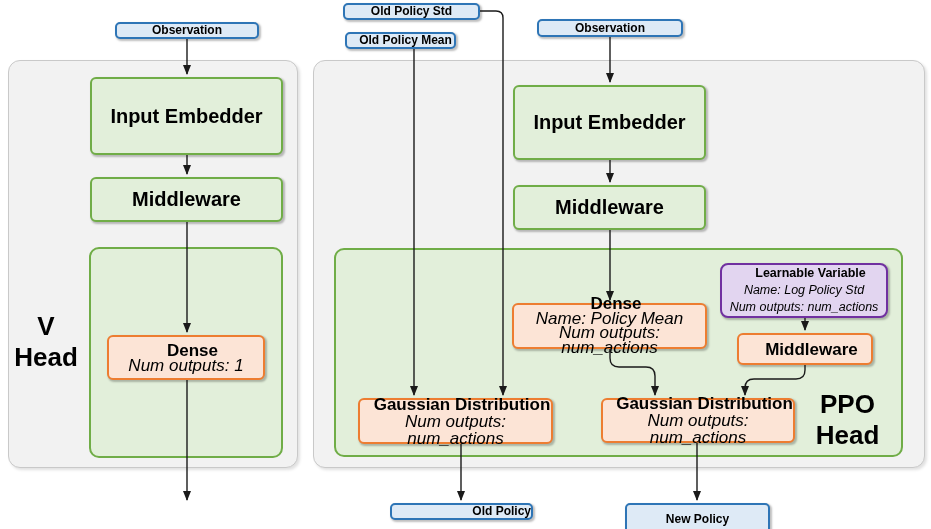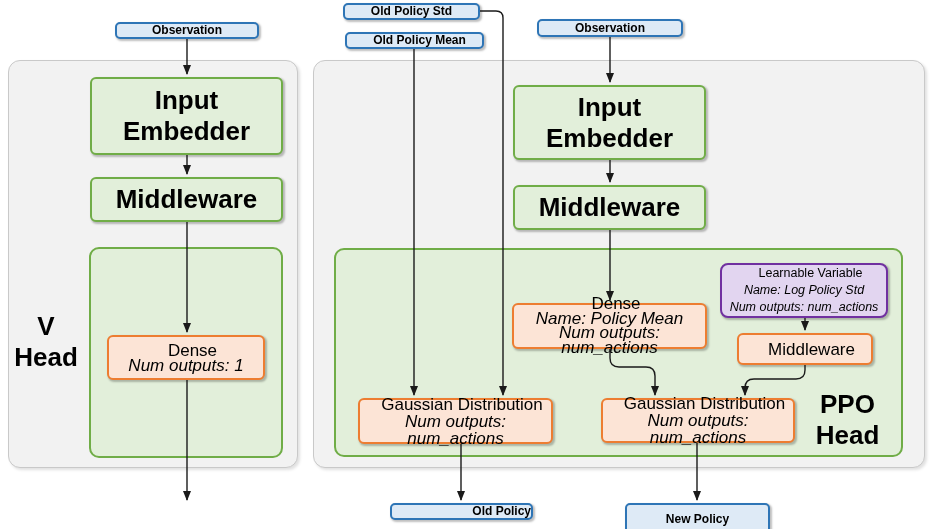--- a/index.html
+++ b/index.html
@@ -20,31 +20,31 @@
     position:absolute;box-sizing:border-box;display:flex;flex-direction:column;
     align-items:center;justify-content:center;text-align:center;
     box-shadow:1.5px 1.5px 2px rgba(0,0,0,0.25);
   }
   .blue{
     background:var(--blue-fill);border:2px solid var(--blue-border);
     border-radius:5px;font-weight:bold;font-size:12px;line-height:13px;
   }
   .green{
     background:var(--green-fill);border:2px solid var(--green-border);
-    border-radius:6px;font-weight:bold;font-size:26px;
+    border-radius:6px;font-weight:bold;font-size:20px;
   }
   .orange{
     background:var(--orange-fill);border:2px solid var(--orange-border);
     border-radius:6px;font-size:17px;line-height:15px;
   }
   .purple{
     background:var(--purple-fill);border:2.5px solid var(--purple-border);
     border-radius:8px;font-size:12.5px;line-height:17px;
   }
-  .box .t{font-weight:normal;padding-left:13px;}
+  .box .t{font-weight:bold;padding-left:13px;}
   .box .s{font-weight:normal;font-style:italic;}
   .head-label{
     position:absolute;text-align:center;font-weight:bold;font-size:26px;line-height:31px;
   }
   svg.overlay{position:absolute;left:0;top:0;pointer-events:none;}
   svg.overlay path{fill:none;stroke:#1a1a1a;stroke-width:1.4px;}
 </style>
 </head>
 <body>
 
@@ -81,21 +81,21 @@
 
   <div class="head-label" style="left:800px;top:389px;width:95px;">
     <div>PPO</div>
     <div>Head</div>
   </div>
 
   <div class="box blue" style="left:343px;top:3px;width:137px;height:17px;">
     <div>Old Policy Std</div>
   </div>
 
-  <div class="box blue" style="left:345px;top:32px;width:139px;height:17px;padding-left:10px;">
+  <div class="box blue" style="left:345px;top:32px;width:111px;height:17px;padding-left:10px;">
     <div>Old Policy Mean</div>
   </div>
 
   <div class="box blue" style="left:537px;top:19px;width:146px;height:18px;">
     <div>Observation</div>
   </div>
 
   <div class="box green" style="left:513px;top:85px;width:193px;height:75px;">
     <div>Input Embedder</div>
   </div>

